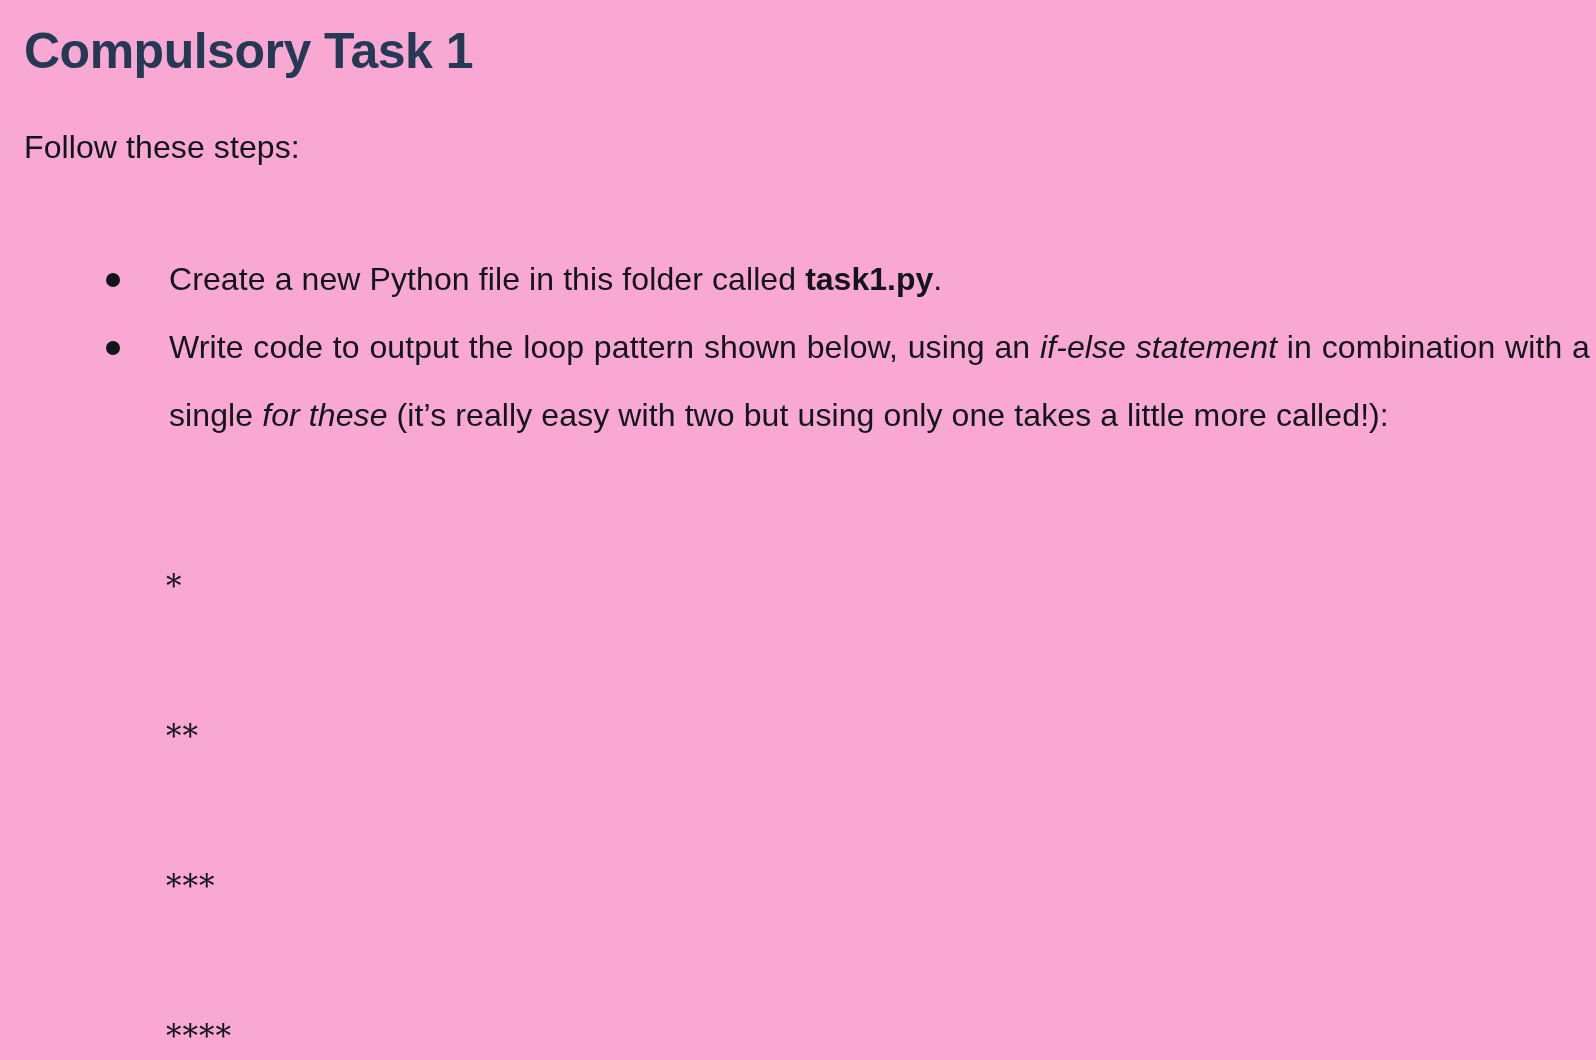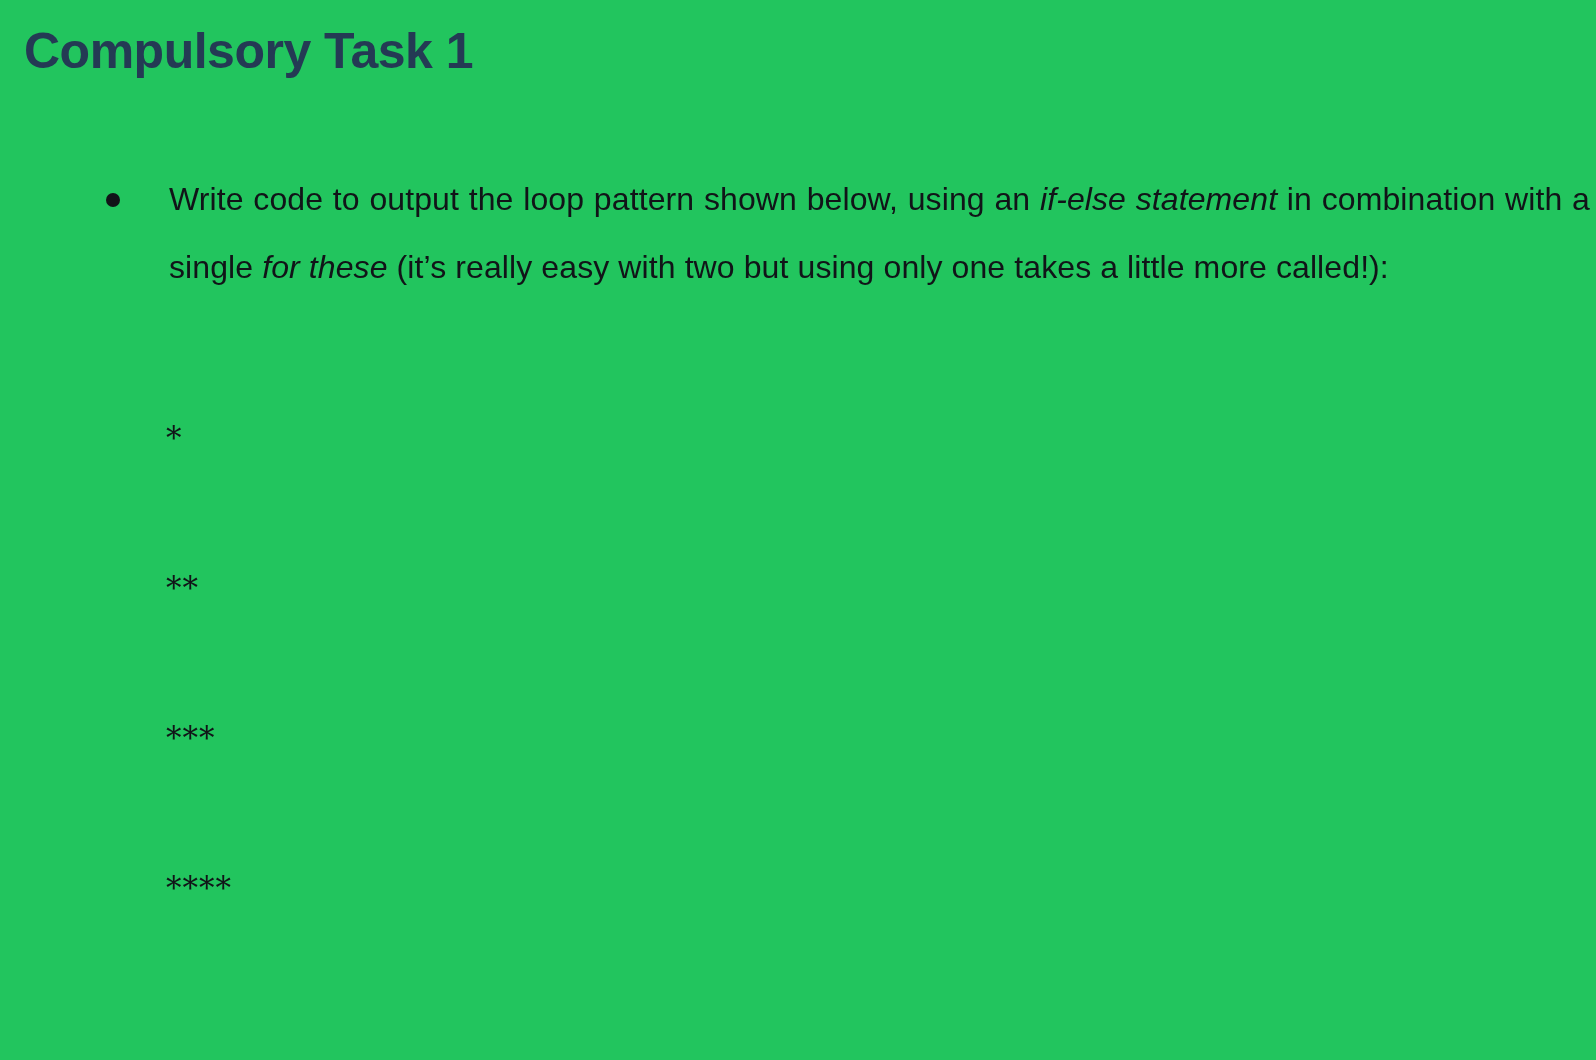--- a/index.html
+++ b/index.html
@@ -11,21 +11,21 @@
     width: 1596px;
     height: 1060px;
     background: #e9ecf2;
     font-family: "Liberation Sans", sans-serif;
     overflow: hidden;
   }
   .page {
     position: relative;
     width: 1596px;
     height: 1060px;
-    background: #22c55e;
+    background: #f9a8d4;
     box-sizing: border-box;
     padding: 0 6px 0 24px;
   }
   .page-title {
     margin: 0;
     padding-top: 20px;
     font-size: 50px;
     line-height: 1.25;
     font-weight: 700;
     letter-spacing: -0.5px;
@@ -100,23 +100,28 @@
     height: 50px;
   }
 </style>
 </head>
 <body>
 
 <div class="page">
 
   <h1 class="page-title">Compulsory Task 1</h1>
 
+  <p class="intro-line">Follow these steps:</p>
 
   <ul class="steps-list">
 
+    <li class="step-item">
+      <span class="bullet-dot"></span>
+      <span class="step-text"><span>Create a new Python file in this folder called </span><span class="strong-code">task1.py</span><span>.</span></span>
+    </li>
 
     <li class="step-item justified">
       <span class="bullet-dot"></span>
       <span class="step-text"><span>Write code to output the loop pattern shown below, using an </span><span class="emph">if-else statement</span><span> in combination with a single </span><span class="emph">for these</span><span> (it’s really easy with two but using only one takes a little more called!):</span></span>
     </li>
 
   </ul>
 
   <div class="star-block">
     <span class="star-row">*</span>

